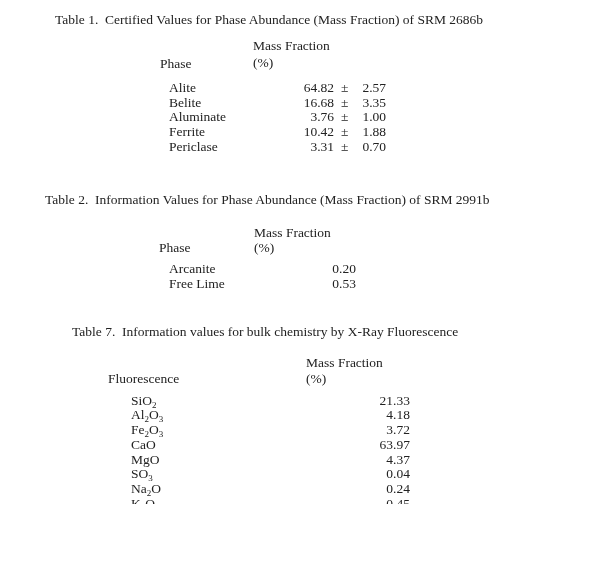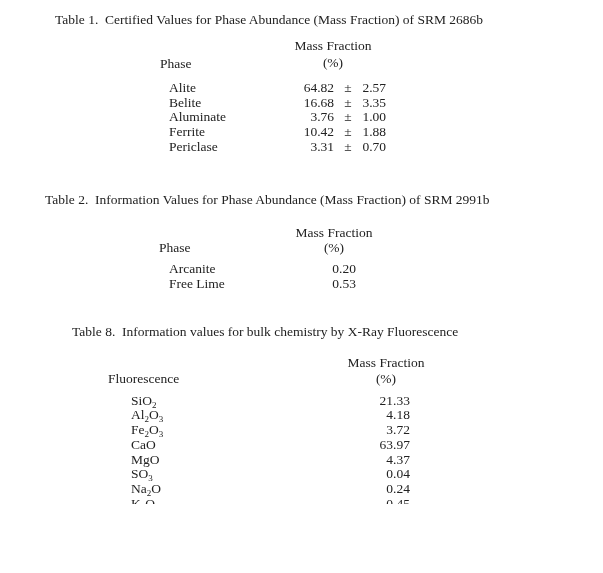--- a/index.html
+++ b/index.html
@@ -15,21 +15,21 @@
     overflow: hidden;
     font-family: "Liberation Serif", "DejaVu Serif", serif;
     font-size: 13.5px;
     color: #222222;
   }
   .abs {
     position: absolute;
     line-height: 15px;
     white-space: pre;
   }
-  .ctr { text-align: center; }
+  .ctr { }
   .rgt { text-align: right; }
   .trow {
     position: absolute;
     left: 8px;
     width: 100%;
     height: 15px;
   }
   .cell {
     position: absolute;
     line-height: 15px;
@@ -55,20 +55,20 @@
 
   <div>
     <div class="abs" style="left:45px; top:191.8px">Table 2.  Information Values for Phase Abundance (Mass Fraction) of SRM 2991b</div>
     <div class="abs ctr" style="left:254px; top:225px; width:160px">Mass Fraction</div>
     <div class="abs ctr" style="left:254px; top:239.5px; width:160px">(%)</div>
     <div class="abs" style="left:159px; top:239.5px">Phase</div>
     <div class="abs" style="left:0; top:260.8px; width:603px; height:35px"><div class="trow" style="top: 0px;"><span class="cell" style="left:161px"><span>Arcanite</span></span><span class="cell rgt" style="left:251px; width:80px">0</span><span class="cell" style="left:331px">.20</span></div><div class="trow" style="top: 14.8px;"><span class="cell" style="left:161px"><span>Free Lime</span></span><span class="cell rgt" style="left:251px; width:80px">0</span><span class="cell" style="left:331px">.53</span></div></div>
   </div>
 
   <div>
-    <div class="abs" style="left:72px; top:323.8px">Table 8.  Information values for bulk chemistry by X-Ray Fluorescence</div>
+    <div class="abs" style="left:72px; top:323.8px">Table 7.  Information values for bulk chemistry by X-Ray Fluorescence</div>
     <div class="abs ctr" style="left:306px; top:354.8px; width:160px">Mass Fraction</div>
     <div class="abs ctr" style="left:306px; top:370.5px; width:160px">(%)</div>
     <div class="abs" style="left:108px; top:370.5px">Fluorescence</div>
     <div class="abs" style="left:0; top:392.8px; width:603px; height:155px"><div class="trow" style="top: 0px;"><span class="cell" style="left:123px"><span>SiO</span><span class="sb">2</span></span><span class="cell rgt" style="left:305px; width:80px">21</span><span class="cell" style="left:385px">.33</span></div><div class="trow" style="top: 14.7px;"><span class="cell" style="left:123px"><span>Al</span><span class="sb">2</span><span>O</span><span class="sb">3</span></span><span class="cell rgt" style="left:305px; width:80px">4</span><span class="cell" style="left:385px">.18</span></div><div class="trow" style="top: 29.4px;"><span class="cell" style="left:123px"><span>Fe</span><span class="sb">2</span><span>O</span><span class="sb">3</span></span><span class="cell rgt" style="left:305px; width:80px">3</span><span class="cell" style="left:385px">.72</span></div><div class="trow" style="top: 44.1px;"><span class="cell" style="left:123px"><span>CaO</span></span><span class="cell rgt" style="left:305px; width:80px">63</span><span class="cell" style="left:385px">.97</span></div><div class="trow" style="top: 58.8px;"><span class="cell" style="left:123px"><span>MgO</span></span><span class="cell rgt" style="left:305px; width:80px">4</span><span class="cell" style="left:385px">.37</span></div><div class="trow" style="top: 73.5px;"><span class="cell" style="left:123px"><span>SO</span><span class="sb">3</span></span><span class="cell rgt" style="left:305px; width:80px">0</span><span class="cell" style="left:385px">.04</span></div><div class="trow" style="top: 88.2px;"><span class="cell" style="left:123px"><span>Na</span><span class="sb">2</span><span>O</span></span><span class="cell rgt" style="left:305px; width:80px">0</span><span class="cell" style="left:385px">.24</span></div><div class="trow" style="top: 102.9px;"><span class="cell" style="left:123px"><span>K</span><span class="sb">2</span><span>O</span></span><span class="cell rgt" style="left:305px; width:80px">0</span><span class="cell" style="left:385px">.45</span></div><div class="trow" style="top: 117.6px;"><span class="cell" style="left:123px"><span>TiO</span><span class="sb">2</span></span><span class="cell rgt" style="left:305px; width:80px">0</span><span class="cell" style="left:385px">.23</span></div><div class="trow" style="top: 132.3px;"><span class="cell" style="left:123px"><span>Cl</span></span><span class="cell rgt" style="left:305px; width:80px">0</span><span class="cell" style="left:385px">.0019</span></div></div>
   </div>
 
 </div>
 
 </body></html>

